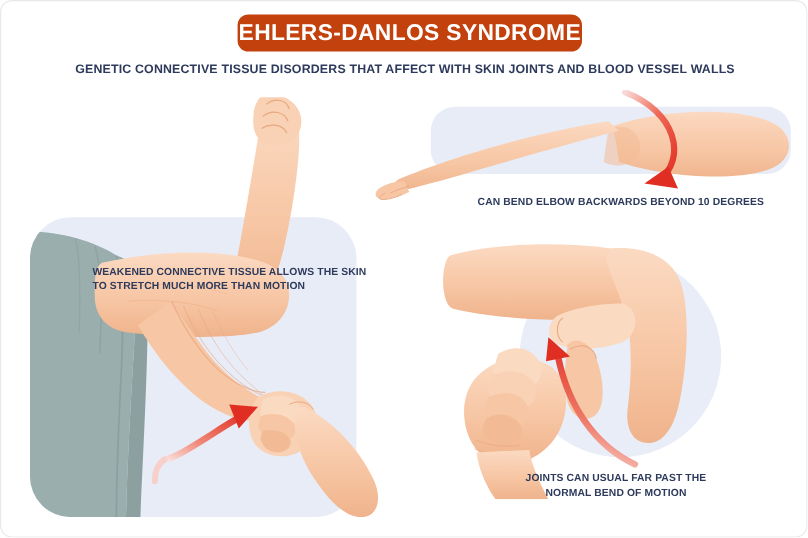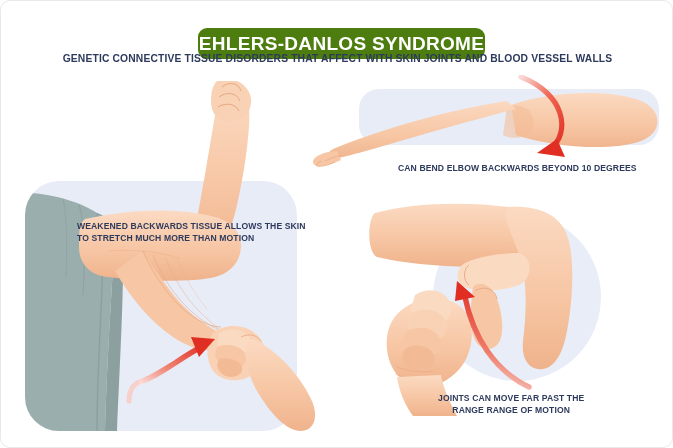--- a/index.html
+++ b/index.html
@@ -14,23 +14,23 @@
     background:#ffffff;
     border:1px solid #e6e8ec;
     border-radius:10px;
     box-sizing:border-box;
     overflow:hidden;
   }
 
   
   #title-badge{
     position:absolute;
-    left:197px; top:27px;
+    left:197px; top:11px;
     width:287px; height:31px;
-    background:#4d7c0f;
+    background:#c2410c;
     border-radius:9px;
     display:flex;
     align-items:center;
     justify-content:center;
   }
   #title-badge .title-text{
     color:#ffffff;
     font-size:19px;
     font-weight:bold;
     letter-spacing:0.3px;
@@ -174,21 +174,21 @@
     <path d="M234 258 C256 268 280 292 292 318 C300 334 296 350 282 350
              C266 350 250 330 238 310 C228 292 224 272 228 260 Z" fill="url(#skinArmGrad)"></path>
     <path d="M222 256 C230 252 238 254 242 260" fill="none" stroke="#e8a77f" stroke-width="0.8"></path>
 
     <path d="M118 302 C128 300 140 292 156 282 C168 274 178 268 186 264" fill="none" stroke="url(#skinArrow)" stroke-width="5.4" stroke-linecap="round"></path>
     <path d="M118 302 C112 306 110 312 110 320" fill="none" stroke="#f7cfcb" stroke-width="5" stroke-linecap="round"></path>
     <path d="M172 256 L196 258 L180 276 Z" fill="#e02f22"></path>
   </svg>
 
   <div class="caption" id="caption-skin">
-    <span>WEAKENED BACKWARDS TISSUE ALLOWS THE SKIN</span><br>
+    <span>WEAKENED CONNECTIVE TISSUE ALLOWS THE SKIN</span><br>
     <span>TO STRETCH MUCH MORE THAN MOTION</span>
   </div>
 
   <svg class="panel-svg" style="left:368px; top:190px;" width="300" height="225" viewBox="0 0 300 225">
     <defs>
       <linearGradient id="handGrad" x1="0" y1="0" x2="0" y2="1">
         <stop offset="0%" stop-color="#fbdac2"></stop>
         <stop offset="55%" stop-color="#f7c6a4"></stop>
         <stop offset="100%" stop-color="#efb38c"></stop>
       </linearGradient>
@@ -233,22 +233,22 @@
     <path d="M28 176 C38 180 52 182 64 180" fill="none" stroke="#e8a77f" stroke-width="0.8" opacity="0.7"></path>
     <path d="M26 183 C36 187 50 189 62 187" fill="none" stroke="#e8a77f" stroke-width="0.7" opacity="0.6"></path>
 
     <path d="M28 186 C30 200 36 214 44 225 L88 225 C80 210 74 196 72 184 Z" fill="url(#handGrad)"></path>
 
     <path d="M160 196 C126 180 104 146 96 106" fill="none" stroke="url(#jointArrow)" stroke-width="5.4" stroke-linecap="round"></path>
     <path d="M88 90 L106 106 L86 110 Z" fill="#e02f22"></path>
   </svg>
 
   <div class="caption" id="caption-joints">
-    <span>JOINTS CAN MOVE FAR PAST THE</span><br>
-    <span>RANGE RANGE OF MOTION</span>
+    <span>JOINTS CAN USUAL FAR PAST THE</span><br>
+    <span>NORMAL BEND OF MOTION</span>
   </div>
 
   <div id="title-badge">
     <span class="title-text">EHLERS-DANLOS SYNDROME</span>
   </div>
   <div id="subtitle">GENETIC CONNECTIVE TISSUE DISORDERS THAT AFFECT WITH SKIN JOINTS AND BLOOD VESSEL WALLS</div>
 
 </div>
 
 </body></html>

